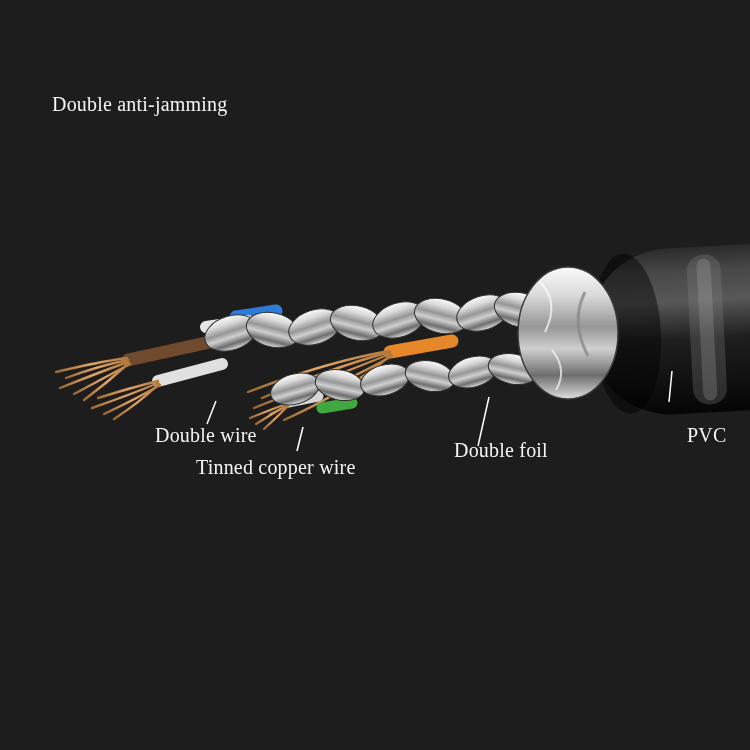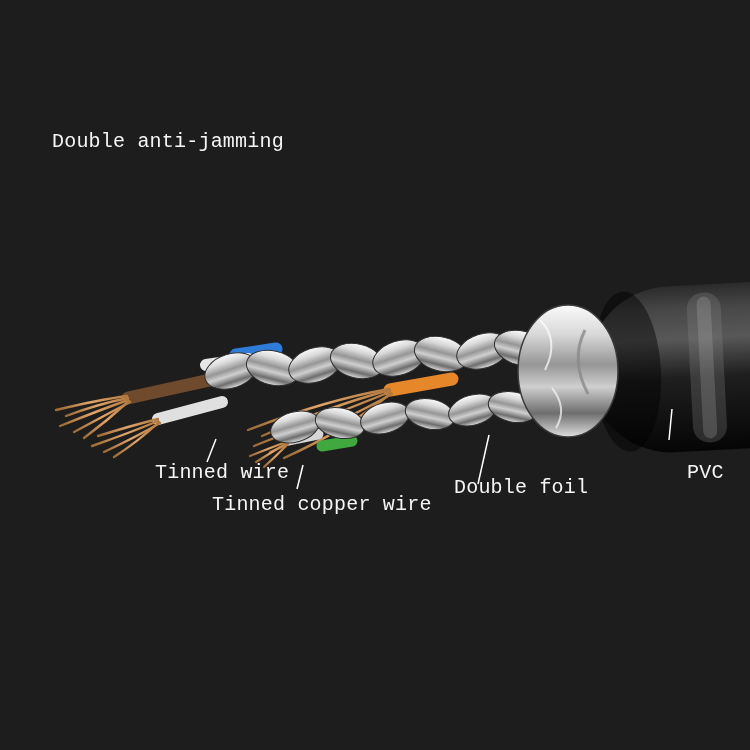--- a/index.html
+++ b/index.html
@@ -6,39 +6,38 @@
     margin: 0;
     padding: 0;
     background: #1d1d1d;
   }
   #stage {
     position: relative;
     width: 750px;
     height: 554px;
     background: #1d1d1d;
     overflow: hidden;
-    font-family: Liberation Mono, monospace;
-    margin-top: 38px;
+    font-family: Liberation Serif, serif;
   }
   #scene-svg {
     position: absolute;
     left: 0;
     top: 0;
   }
   .label {
     position: absolute;
     color: #f5f5f5;
     font-size: 20px;
     line-height: 1.2;
     white-space: nowrap;
     letter-spacing: 0.2px;
   }
   .label--title   { left: 52px;  top: 92px;  }
   .label--ground  { left: 155px; top: 423px; }
-  .label--tinned  { left: 212px; top: 455px; }
+  .label--tinned  { left: 196px; top: 455px; }
   .label--foil    { left: 454px; top: 438px; }
   .label--pvc     { left: 687px; top: 423px; }
 </style>
 </head>
 <body>
 
 <div id="stage">
 
   <svg id="scene-svg" width="750" height="750" viewBox="0 0 750 750">
     <defs>
@@ -140,18 +139,18 @@
 
     <g stroke="#ffffff" stroke-width="1.5">
       <line x1="216" y1="401" x2="207" y2="424"></line>
       <line x1="303" y1="427" x2="297" y2="451"></line>
       <line x1="489" y1="397" x2="478" y2="446"></line>
       <line x1="672" y1="371" x2="669" y2="402"></line>
     </g>
   </svg>
 
   <span class="label label--title">Double anti-jamming</span>
-  <span class="label label--ground">Tinned wire</span>
+  <span class="label label--ground">Double wire</span>
   <span class="label label--tinned">Tinned copper wire</span>
   <span class="label label--foil">Double foil</span>
   <span class="label label--pvc">PVC</span>
 
 </div>
 
 </body></html>

